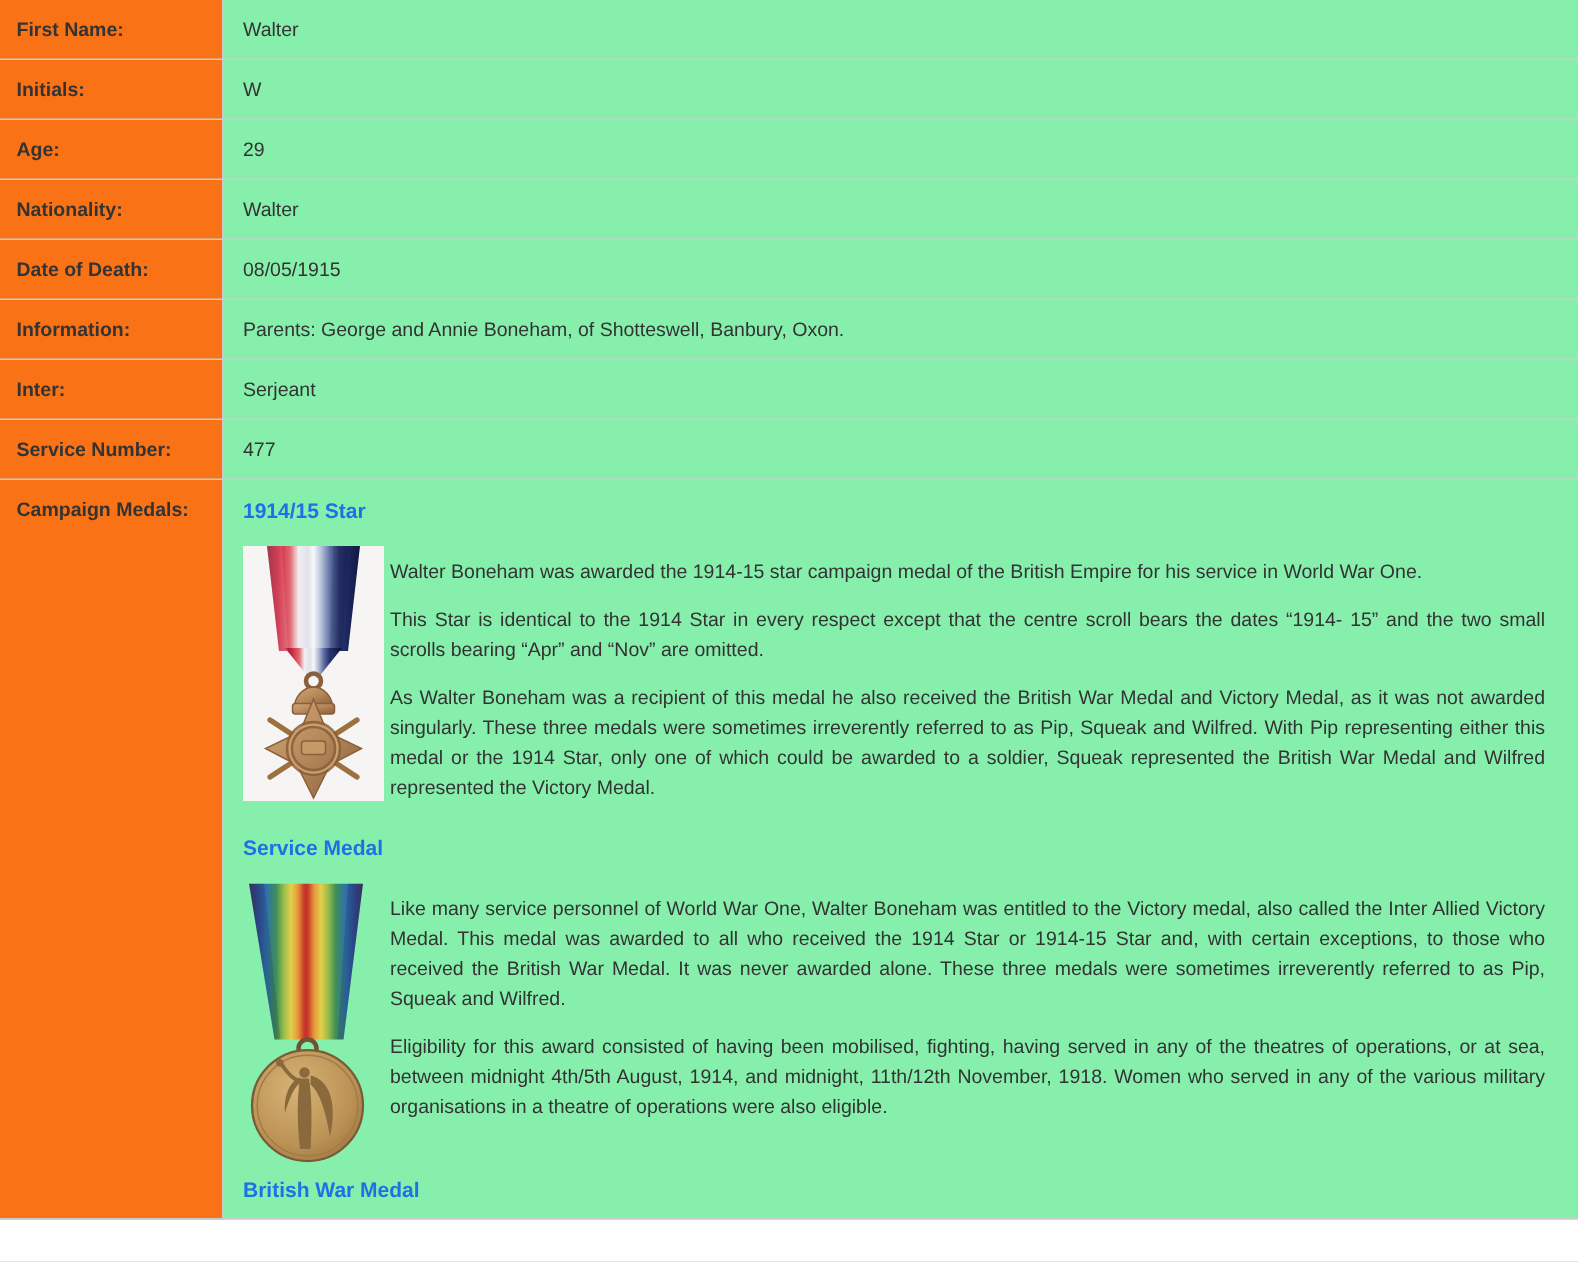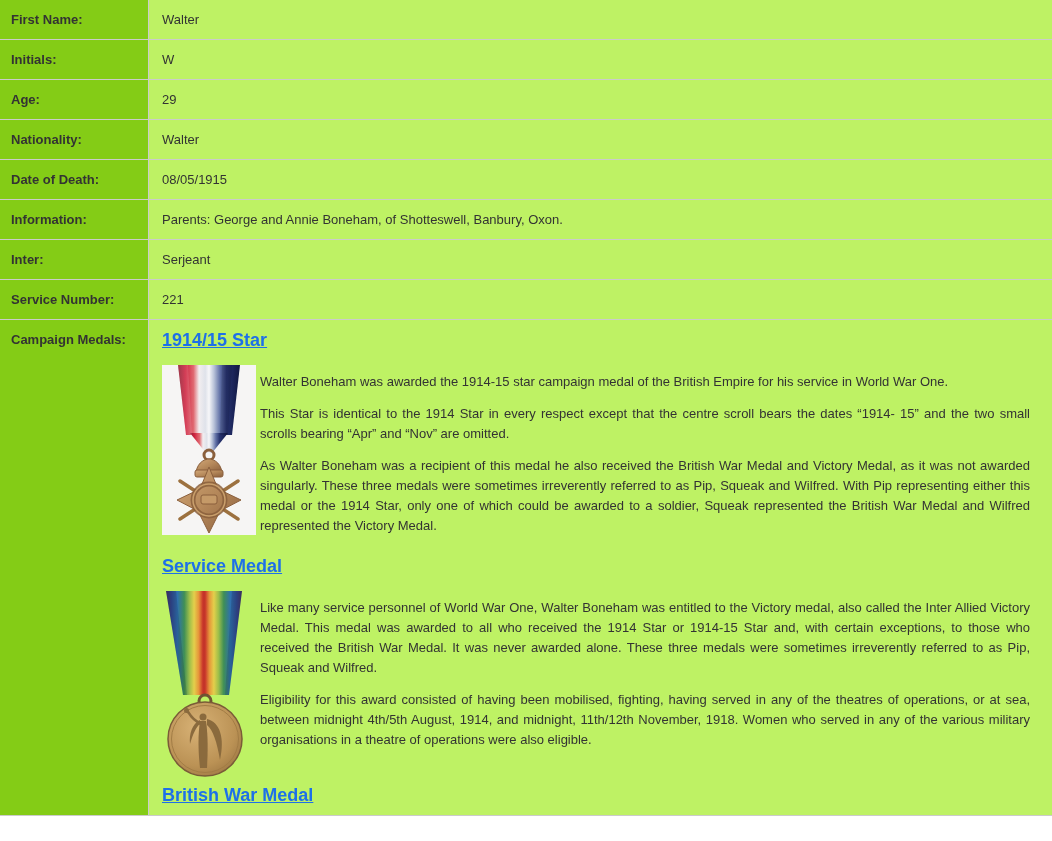--- a/index.html
+++ b/index.html
@@ -23,41 +23,40 @@
   }
   table.record-table td {
     border: 1px solid #cbcbcb;
     vertical-align: top;
     box-sizing: border-box;
   }
   tr.info-row {
     height: 40px;
   }
   td.label-cell {
-    background: #84cc16;
+    background: #f97316;
     width: 149px;
     font-weight: bold;
     font-size: 13px;
     padding: 12px 8px 10px 11px;
     line-height: 16px;
   }
   td.value-cell {
-    background: #bef264;
+    background: #86efac;
     font-size: 13px;
     padding: 12px 22px 10px 13px;
     line-height: 16px;
   }
   td.campaign-cell {
     padding: 12px 22px 10px 13px;
   }
   a.medal-link {
     color: #1e70e8;
     font-weight: bold;
-    font-size: 18px;
-    text-decoration: underline;
+    font-size: 14px;
     cursor: pointer;
     display: inline-block;
     text-align: right;
   }
   .medal-row {
     display: flex;
     margin-top: 15px;
     margin-bottom: 10px;
   }
   .medal-image-col {
@@ -106,21 +105,21 @@
   <tr class="info-row">
     <td class="label-cell">Information:</td>
     <td class="value-cell">Parents: George and Annie Boneham, of Shotteswell, Banbury, Oxon.</td>
   </tr>
   <tr class="info-row">
     <td class="label-cell">Inter:</td>
     <td class="value-cell">Serjeant</td>
   </tr>
   <tr class="info-row">
     <td class="label-cell">Service Number:</td>
-    <td class="value-cell">221</td>
+    <td class="value-cell">477</td>
   </tr>
   <tr>
     <td class="label-cell">Campaign Medals:</td>
     <td class="value-cell campaign-cell">
 
       <a class="medal-link">1914/15 Star</a>
 
       <div class="medal-row">
         <div class="medal-image-col">
           <svg class="photo-bg" width="94" height="170" viewBox="0 0 94 170">

